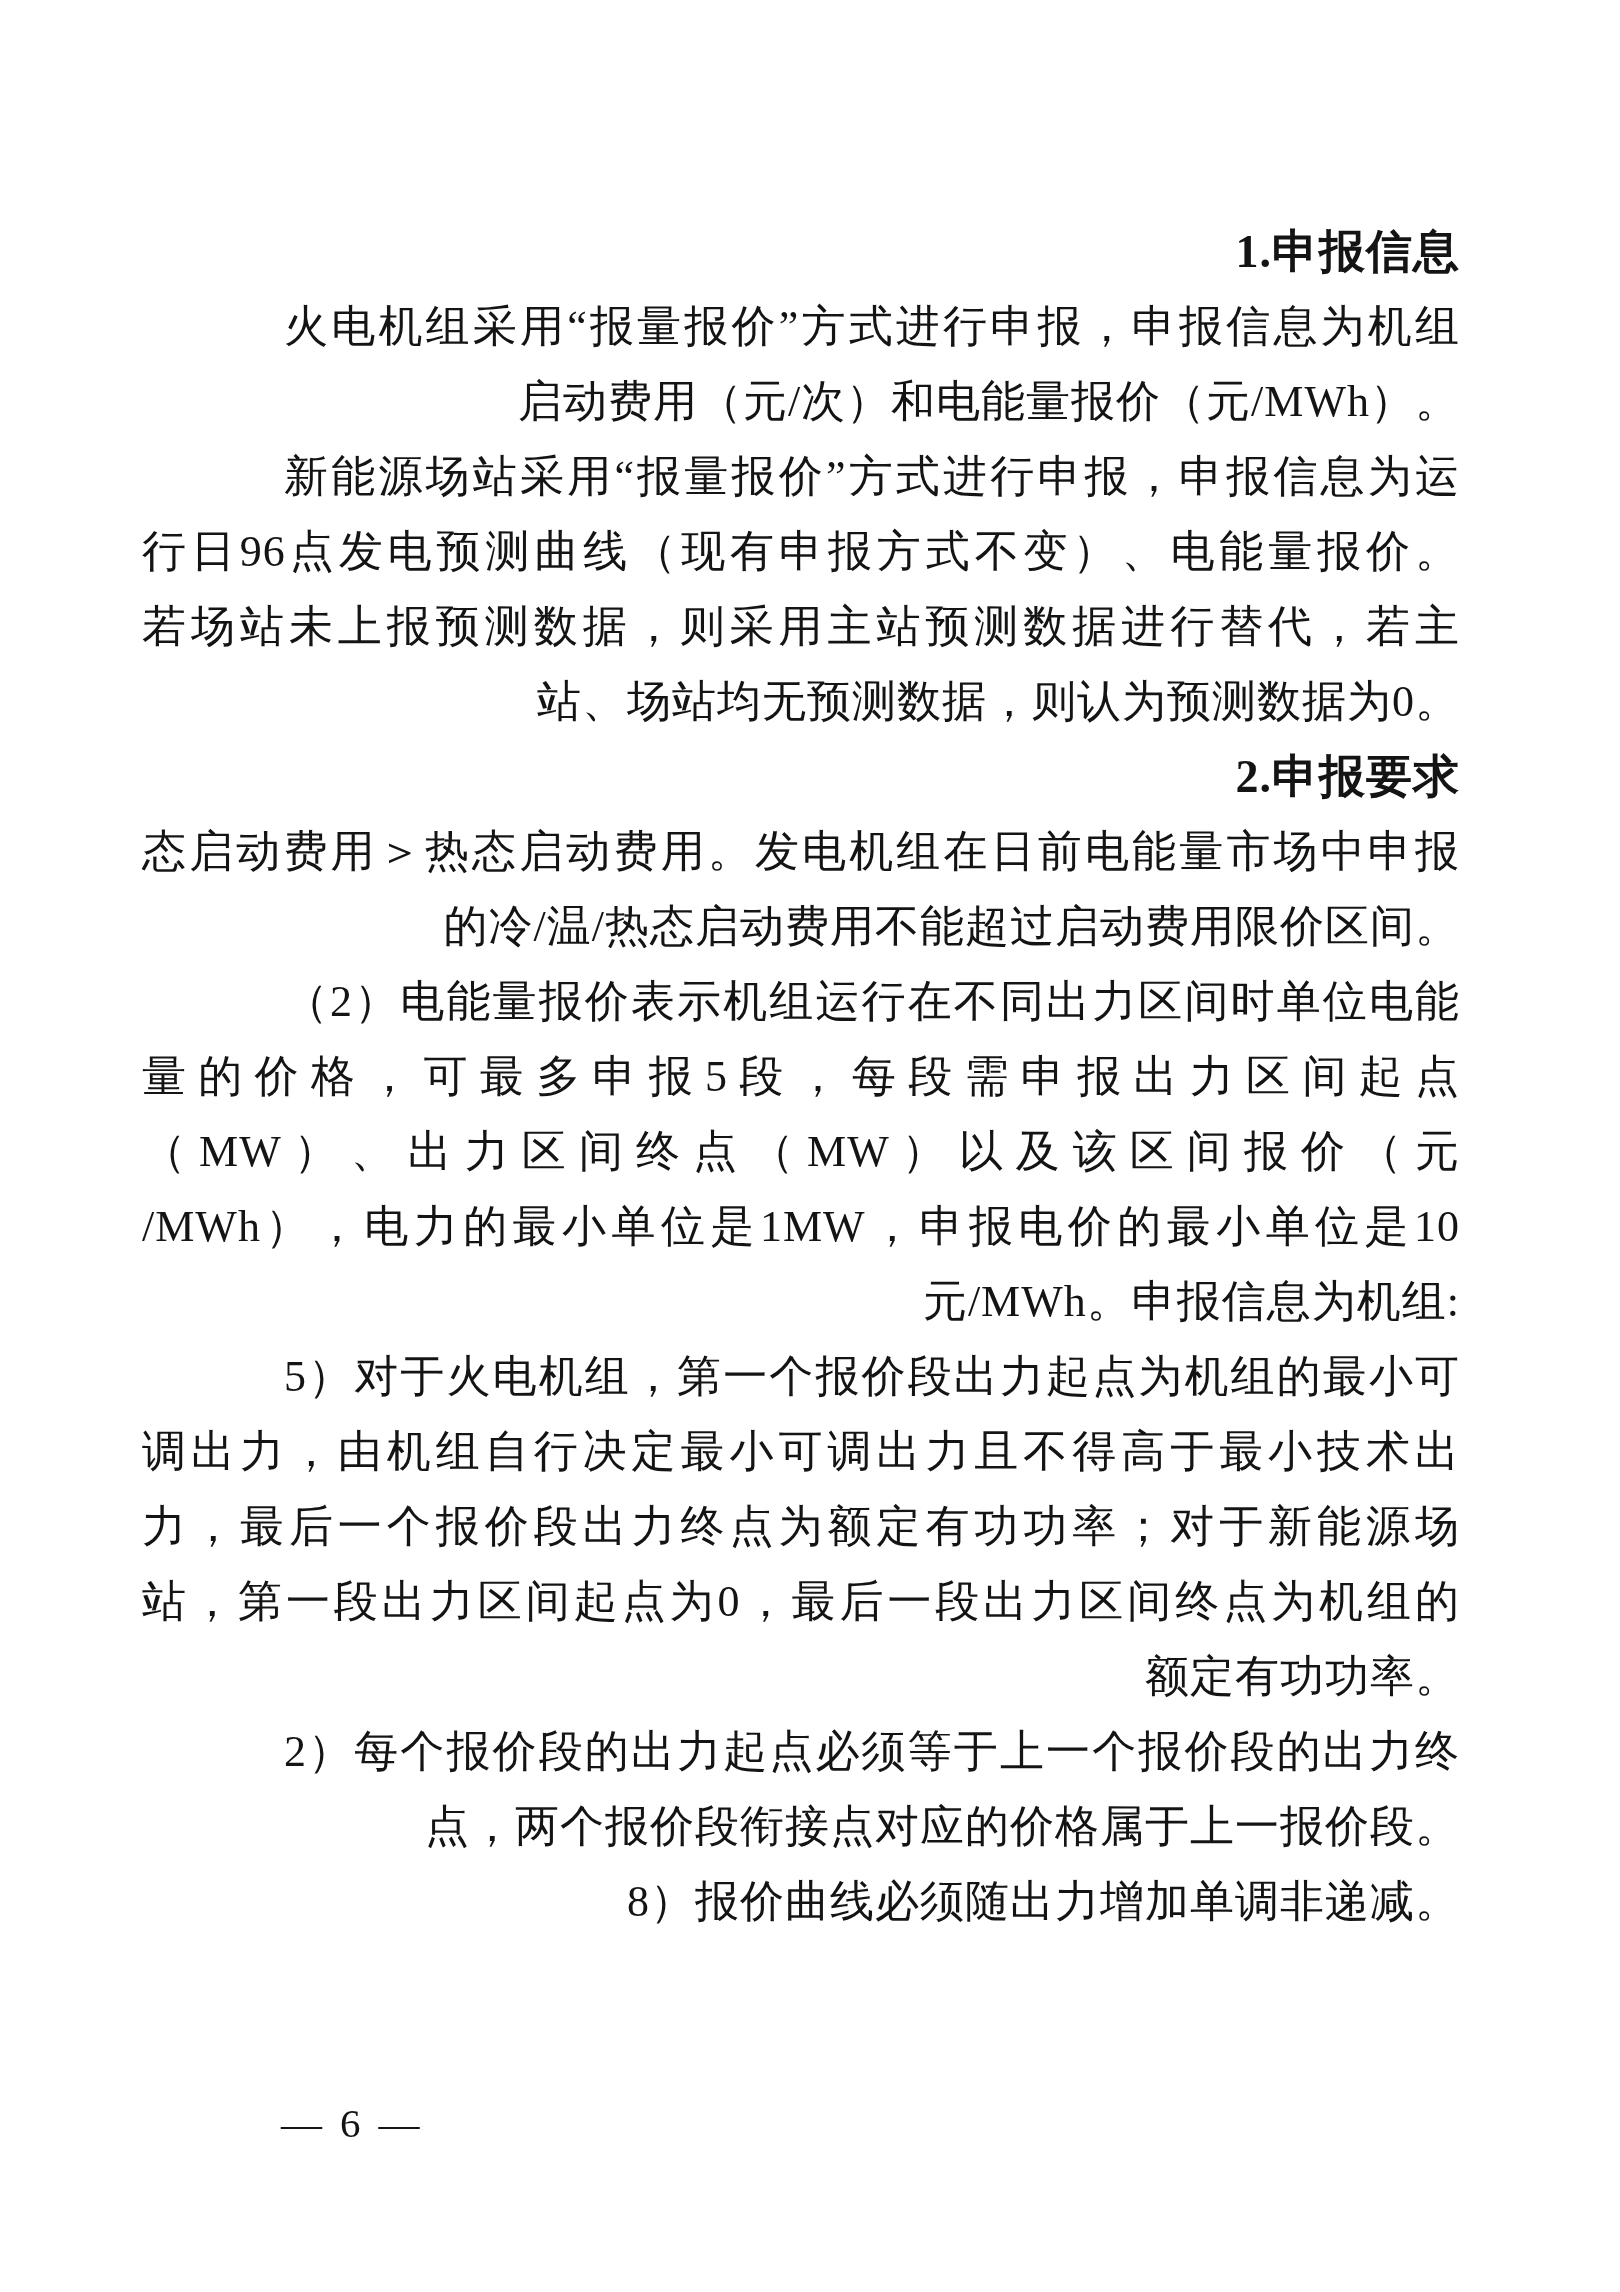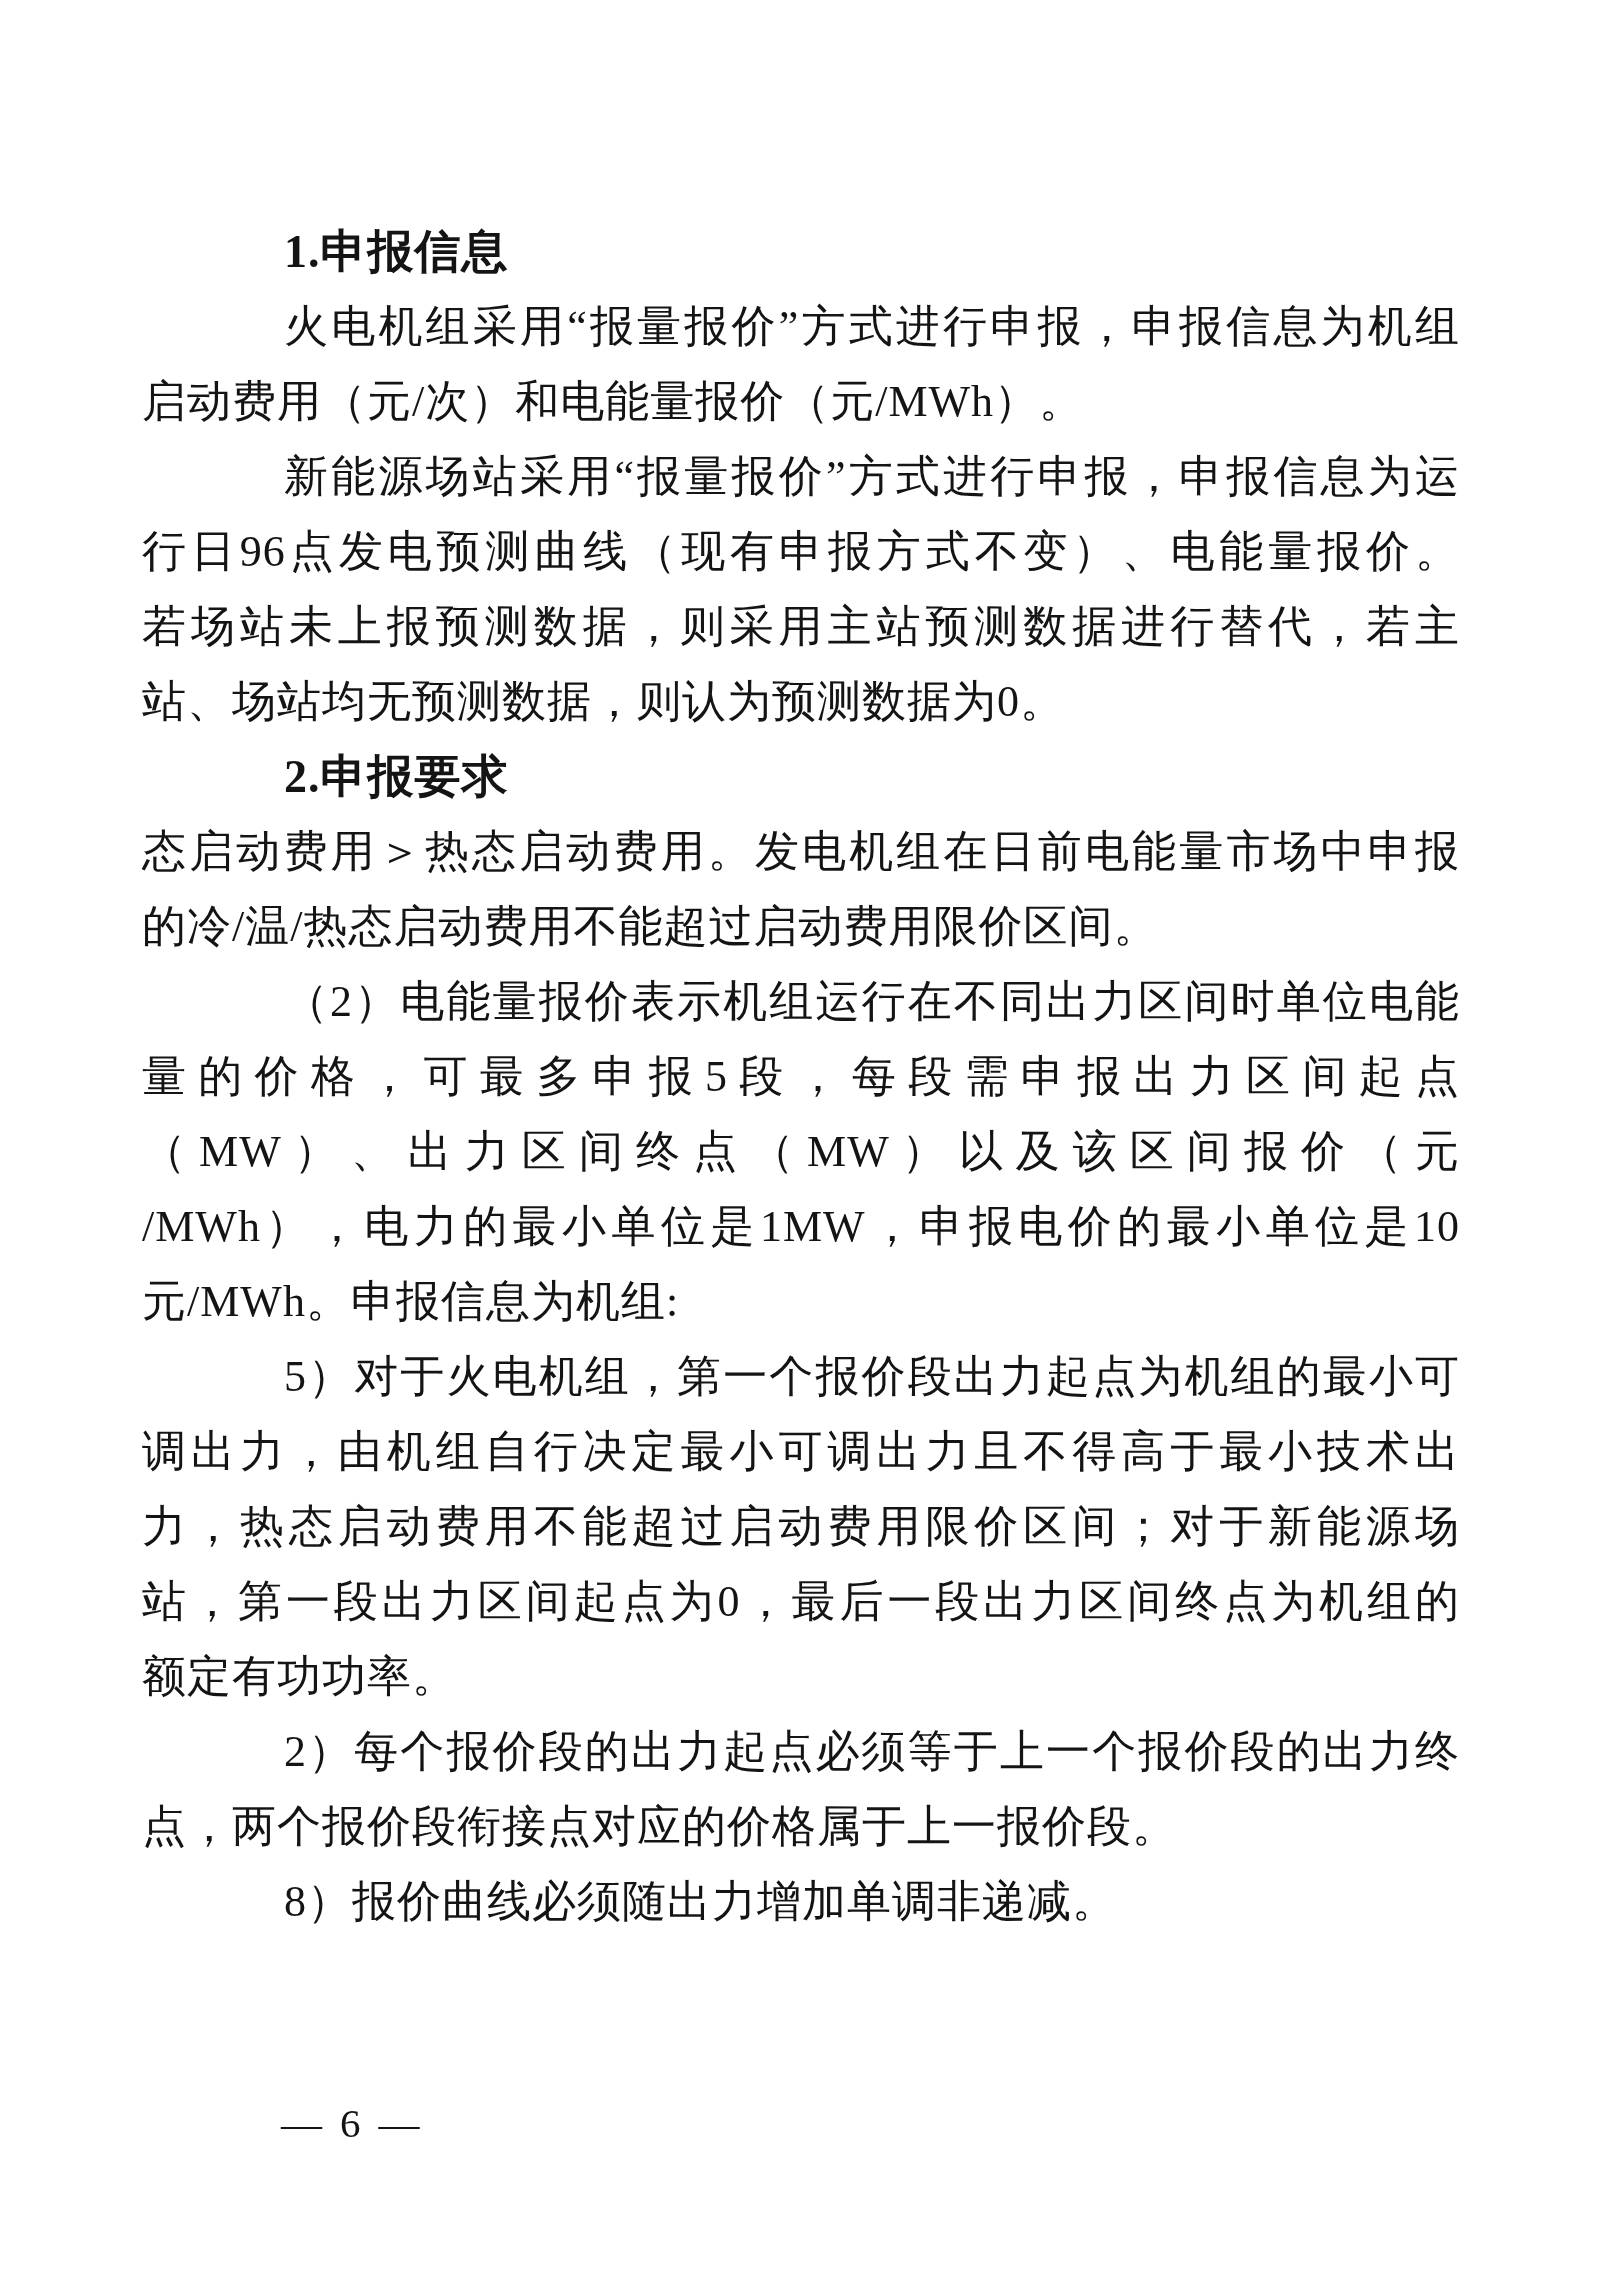--- a/index.html
+++ b/index.html
@@ -35,21 +35,21 @@
     overflow: visible;
   }
   
   .line.full {
     text-align: justify;
     text-align-last: justify;
     text-justify: inter-character;
   }
   
   .line.end {
-    text-align: left;
+    text-align: right;
   }
   
   .line.indent {
     text-indent: 142px;
   }
   .line.heading {
     font-weight: bold;
     font-size: 46px;
   }
   .footer-area {
@@ -100,21 +100,21 @@
       <p class="line full indent">（2）电能量报价表示机组运行在不同出力区间时单位电能</p>
       <p class="line full">量的价格，可最多申报5段，每段需申报出力区间起点</p>
       <p class="line full">（MW）、出力区间终点（MW）以及该区间报价（元</p>
       <p class="line full">/MWh），电力的最小单位是1MW，申报电价的最小单位是10</p>
       <p class="line end">元/MWh。申报信息为机组:</p>
     </section>
 
     <section>
       <p class="line full indent">5）对于火电机组，第一个报价段出力起点为机组的最小可</p>
       <p class="line full">调出力，由机组自行决定最小可调出力且不得高于最小技术出</p>
-      <p class="line full">力，热态启动费用不能超过启动费用限价区间；对于新能源场</p>
+      <p class="line full">力，最后一个报价段出力终点为额定有功功率；对于新能源场</p>
       <p class="line full">站，第一段出力区间起点为0，最后一段出力区间终点为机组的</p>
       <p class="line end">额定有功功率。</p>
     </section>
 
     <section>
       <p class="line full indent">2）每个报价段的出力起点必须等于上一个报价段的出力终</p>
       <p class="line end">点，两个报价段衔接点对应的价格属于上一报价段。</p>
     </section>
 
     <section>

